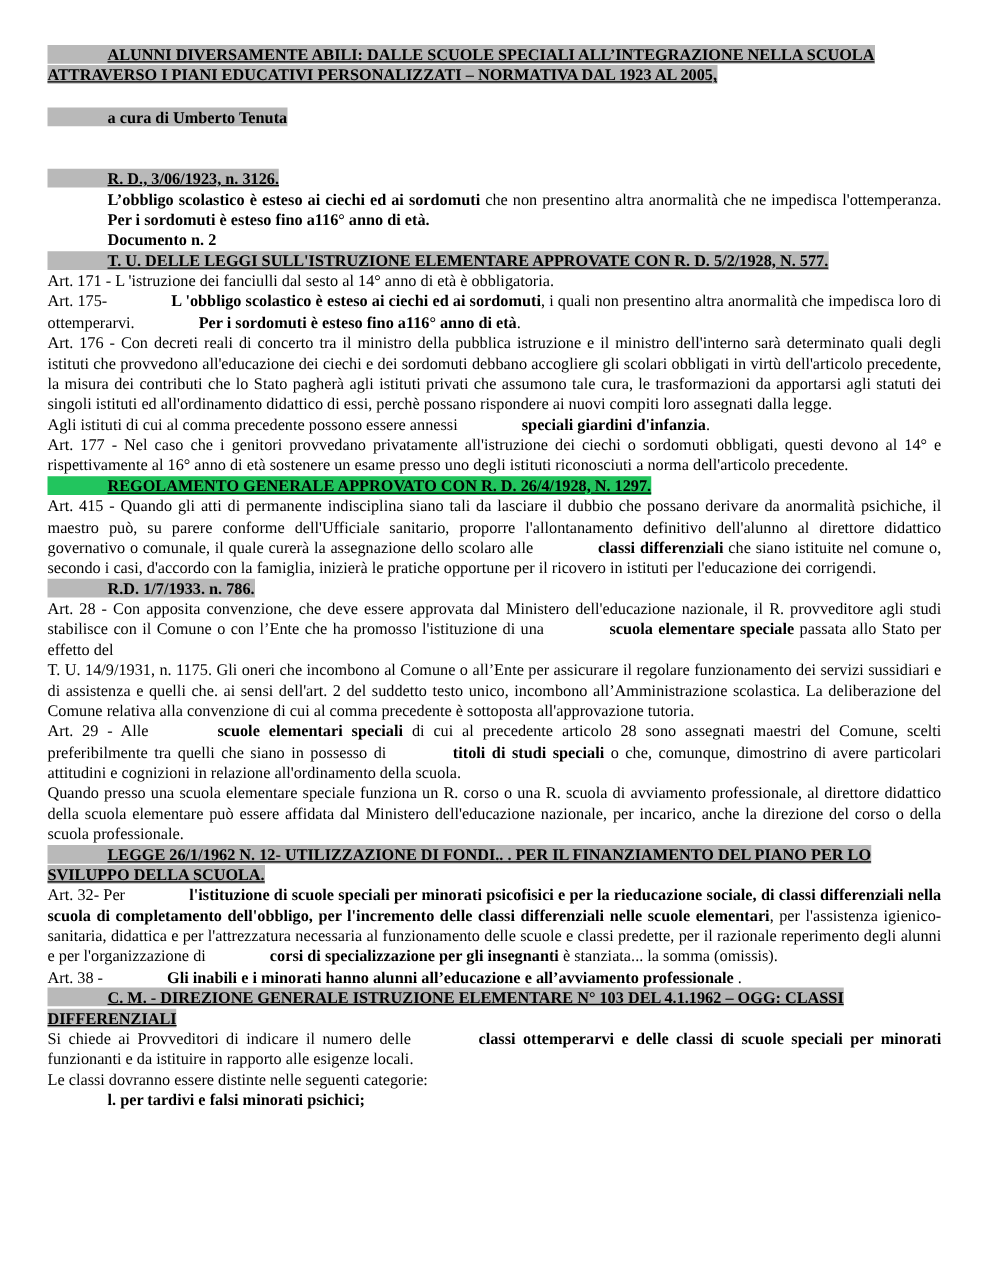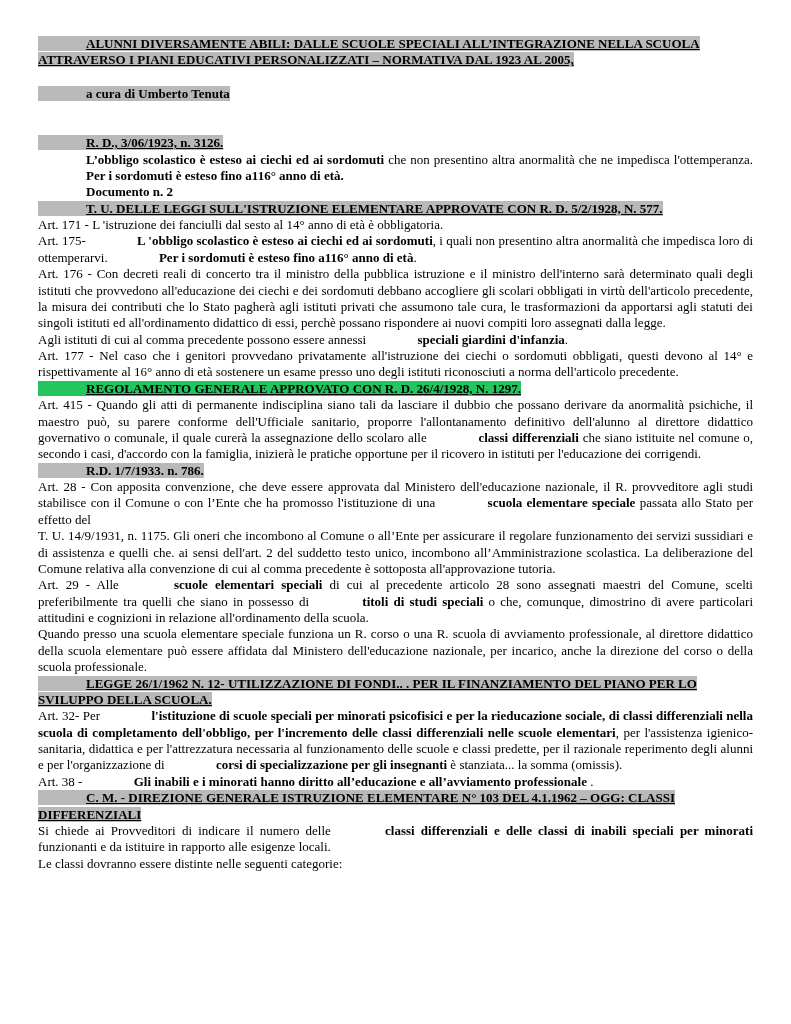--- a/index.html
+++ b/index.html
@@ -39,18 +39,19 @@
       <p class="block para"><span>Art. 177 - Nel caso che i genitori provvedano privatamente all'istruzione dei ciechi o sordomuti obbligati, questi devono al 14° e rispettivamente al 16° anno di età sostenere un esame presso uno degli istituti riconosciuti a norma dell'articolo precedente.</span></p>
       <p class="block heading"><span class="b u hl" style="background-color: #22c55e;">REGOLAMENTO GENERALE APPROVATO CON R. D. 26/4/1928, N. 1297.</span></p>
       <p class="block para"><span>Art. 415 - Quando gli atti di permanente indisciplina siano tali da lasciare il dubbio che possano derivare da anormalità psichiche, il maestro può, su parere conforme dell'Ufficiale sanitario, proporre l'allontanamento definitivo dell'alunno al direttore didattico governativo o comunale, il quale curerà la assegnazione dello scolaro alle </span><span class="b">classi differenziali</span><span> che siano istituite nel comune o, secondo i casi, d'accordo con la famiglia, inizierà le pratiche opportune per il ricovero in istituti per l'educazione dei corrigendi.</span></p>
       <p class="block heading"><span class="b hl" style="background-color: rgb(185, 185, 185);">R.D. 1/7/1933. n. 786.</span></p>
       <p class="block para"><span>Art. 28 - Con apposita convenzione, che deve essere approvata dal Ministero dell'educazione nazionale, il R. provveditore agli studi stabilisce con il Comune o con l’Ente che ha promosso l'istituzione di una </span><span class="b">scuola elementare speciale</span><span> passata allo Stato per effetto del</span></p>
       <p class="block para"><span>T. U. 14/9/1931, n. 1175. Gli oneri che incombono al Comune o all’Ente per assicurare il regolare funzionamento dei servizi sussidiari e di assistenza e quelli che. ai sensi dell'art. 2 del suddetto testo unico, incombono all’Amministrazione scolastica. La deliberazione del Comune relativa alla convenzione di cui al comma precedente è sottoposta all'approvazione tutoria.</span></p>
       <p class="block para"><span>Art. 29 - Alle </span><span class="b">scuole elementari speciali</span><span> di cui al precedente articolo 28 sono assegnati maestri del Comune, scelti preferibilmente tra quelli che siano in possesso di </span><span class="b">titoli di studi speciali</span><span> o che, comunque, dimostrino di avere particolari attitudini e cognizioni in relazione all'ordinamento della scuola.</span></p>
       <p class="block para"><span>Quando presso una scuola elementare speciale funziona un R. corso o una R. scuola di avviamento professionale, al direttore didattico della scuola elementare può essere affidata dal Ministero dell'educazione nazionale, per incarico, anche la direzione del corso o della scuola professionale.</span></p>
       <p class="block heading"><span class="b u hl" style="background-color: rgb(185, 185, 185);">LEGGE 26/1/1962 N. 12- UTILIZZAZIONE DI FONDI.. . PER IL FINANZIAMENTO DEL PIANO PER LO SVILUPPO DELLA SCUOLA.</span></p>
       <p class="block para"><span>Art. 32- Per </span><span class="b">l'istituzione di scuole speciali per minorati psicofisici e per la rieducazione sociale, di classi differenziali nella scuola di completamento dell'obbligo, per l'incremento delle classi differenziali nelle scuole elementari</span><span>, per l'assistenza igienico-sanitaria, didattica e per l'attrezzatura necessaria al funzionamento delle scuole e classi predette, per il razionale reperimento degli alunni e per l'organizzazione di </span><span class="b">corsi di specializzazione per gli insegnanti</span><span> è stanziata... la somma (omissis).</span></p>
-      <p class="block para"><span>Art. 38 - </span><span class="b">Gli inabili e i minorati hanno diritto all’educazione e all’avviamento professionale</span><span> .</span></p>
+      <p class="block para"><span>Art. 38 - </span><span class="b">Gli inabili e i minorati hanno alunni all’educazione e all’avviamento professionale</span><span> .</span></p>
       <p class="block heading"><span class="b u hl" style="background-color: rgb(185, 185, 185); text-align: right;">C. M. - DIREZIONE GENERALE ISTRUZIONE ELEMENTARE N° 103 DEL 4.1.1962 – OGG: CLASSI DIFFERENZIALI</span></p>
-      <p class="block para"><span>Si chiede ai Provveditori di indicare il numero delle </span><span class="b">classi differenziali e delle classi di inabili speciali per minorati</span><span> funzionanti e da istituire in rapporto alle esigenze locali.</span></p>
+      <p class="block para"><span>Si chiede ai Provveditori di indicare il numero delle </span><span class="b">classi ottemperarvi e delle classi di scuole speciali per minorati</span><span> funzionanti e da istituire in rapporto alle esigenze locali.</span></p>
       <p class="block para"><span>Le classi dovranno essere distinte nelle seguenti categorie:</span></p>
+      <p class="block para"><span class="b">l. per tardivi e falsi minorati psichici;</span></p>
     </div>
 </div>
 
 </body></html>

